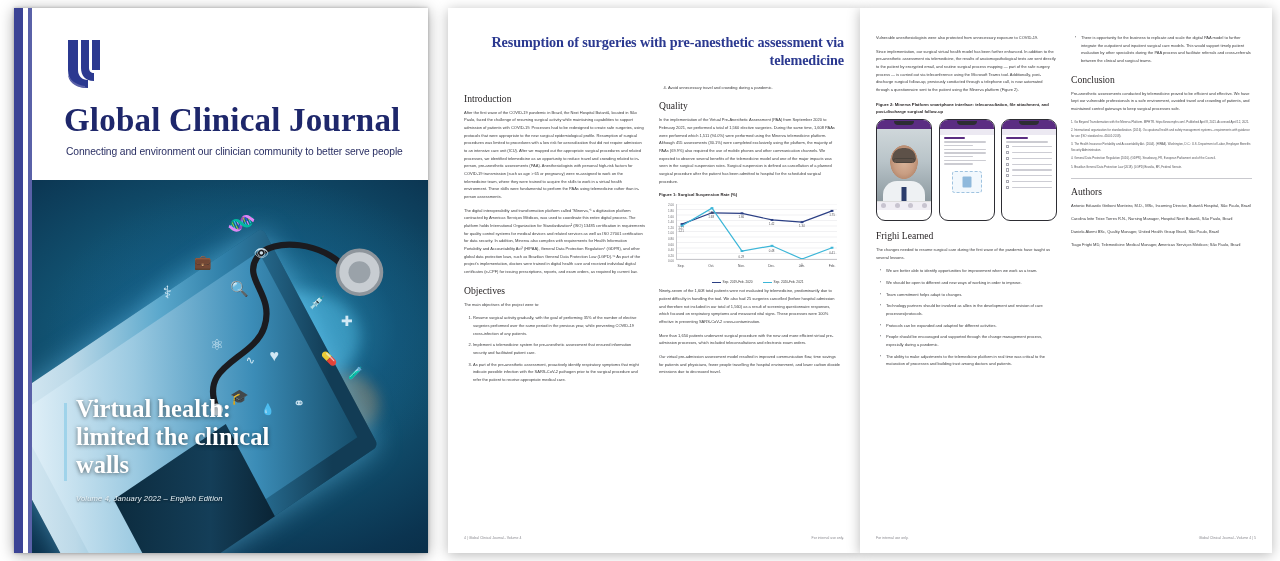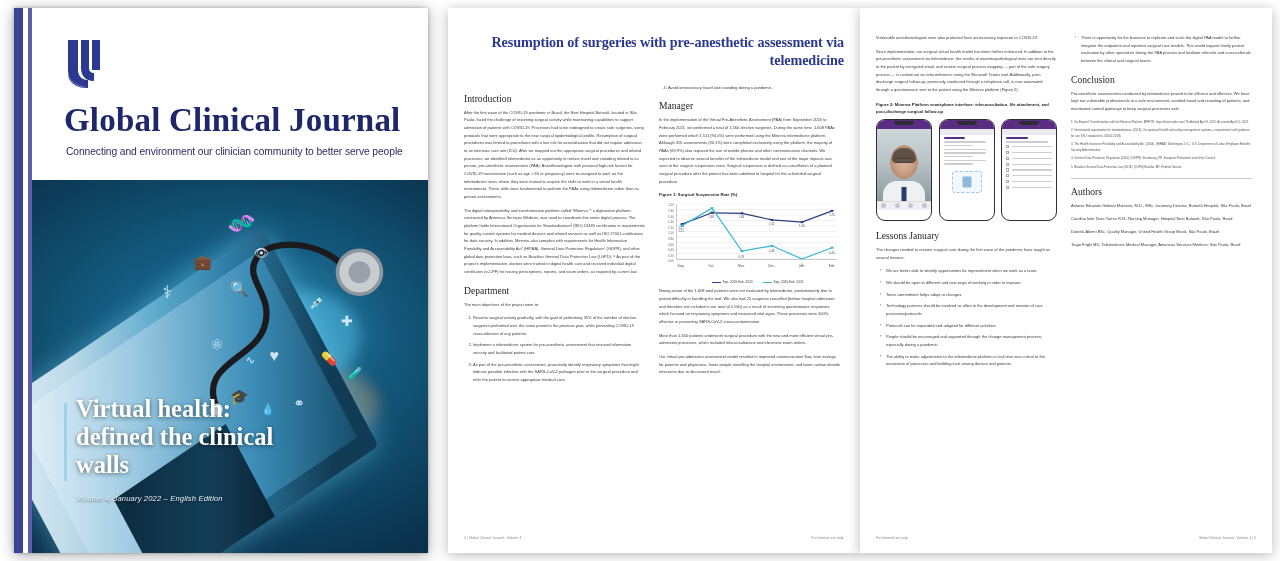--- a/index.html
+++ b/index.html
@@ -276,54 +276,54 @@
       <div class="medicon" style="left:45%; top:42%; font-size:15px;">⚛</div>
       <div class="medicon" style="left:60%; top:45%; font-size:16px;">♥</div>
       <div class="medicon" style="left:54%; top:47%; font-size:11px;">∿</div>
       <div class="medicon" style="left:73%; top:46%; font-size:13px;">💊</div>
       <div class="medicon" style="left:80%; top:50%; font-size:12px;">🧪</div>
       <div class="medicon" style="left:50%; top:56%; font-size:15px;">🎓</div>
       <div class="medicon" style="left:66%; top:58%; font-size:14px;">⚭</div>
       <div class="medicon" style="left:58%; top:60%; font-size:11px;">💧</div>
 
       <div id="cover-headline-bar"></div>
-      <div id="cover-headline">Virtual health: defined the clinical walls</div>
+      <div id="cover-headline">Virtual health: limited the clinical walls</div>
       <div id="cover-volume">Volume 4, January 2022 – English Edition</div>
     </div>
   </div>
 </div>
 
 <div id="spread">
 
   <div class="page" id="page-left">
     <div class="pg-inner">
       <h1 class="art-title">Resumption of surgeries with pre-anesthetic assessment via telemedicine</h1>
 
       <div class="cols">
 
         <div class="col">
           <h2 class="sec">Introduction</h2>
           <p class="body">After the first wave of the COVID-19 pandemic in Brazil, the Next Hospital Butantã, located in São Paulo, faced the challenge of resuming surgical activity while maintaining capabilities to support admission of patients with COVID-19. Processes had to be redesigned to create safe surgeries, using protocols that were appropriate to the new surgical epidemiological profile. Resumption of surgical procedures was limited to procedures with a low risk for aerosolization that did not require admission to an intensive care unit (ICU). After we mapped out the appropriate surgical procedures and related processes, we identified telemedicine as an opportunity to reduce travel and crowding related to in-person, pre-anesthetic assessments (PAA). Anesthesiologists with personal high-risk factors for COVID-19 transmission (such as age &gt; 65 or pregnancy) were re-assigned to work on the telemedicine team, where they were trained to acquire the skills to work in a virtual health environment. These skills were fundamental to perform the PAAs using telemedicine rather than in-person assessments.</p>
           <p class="body">The digital interoperability and transformation platform called “Minerva,”¹ a digitization platform contracted by Americas Serviços Médicos, was used to coordinate this entire digital process. The platform holds International Organization for Standardization² (ISO) 13485 certification in requirements for quality control systems for medical devices and related services as well as ISO 27001 certification for data security. In addition, Minerva also complies with requirements for Health Information Portability and Accountability Act³ (HIPAA), General Data Protection Regulation⁴ (GDPR), and other global data protection laws, such as Brazilian General Data Protection Law (LGPD).⁴⁵ As part of the project's implementation, doctors were trained in digital health care and received individual digital certificates (e-CPF) for issuing prescriptions, reports, and exam orders, as required by current law.</p>
 
-          <h2 class="sec">Department</h2>
+          <h2 class="sec">Objectives</h2>
           <p class="body">The main objectives of the project were to:</p>
           <ol class="body-list">
             <li>Resume surgical activity gradually, with the goal of performing 35% of the number of elective surgeries performed over the same period in the previous year, while preventing COVID-19 cross-infection of any patients.</li>
             <li>Implement a telemedicine system for pre-anesthetic assessment that ensured information security and facilitated patient care.</li>
             <li>As part of the pre-anesthetic assessment, proactively identify respiratory symptoms that might indicate possible infection with the SARS-CoV-2 pathogen prior to the surgical procedure and refer the patient to receive appropriate medical care.</li>
           </ol>
         </div>
 
         <div class="col">
           <ol class="body-list" start="4" style="margin-top:0">
             <li>Avoid unnecessary travel and crowding during a pandemic.</li>
           </ol>
 
-          <h2 class="sec">Manager</h2>
+          <h2 class="sec">Quality</h2>
           <p class="body">In the implementation of the Virtual Pre-Anesthetic Assessment (PAA) from September 2020 to February 2021, we performed a total of 1,560 elective surgeries. During the same time, 1,608 PAAs were performed which 1,511 (94.0%) were performed using the Minerva telemedicine platform. Although 455 assessments (30.1%) were completed exclusively using the platform, the majority of PAAs (69.9%) also required the use of mobile phones and other communication channels. We expected to observe several benefits of the telemedicine model and one of the major impacts was seen in the surgical suspension rates. Surgical suspension is defined as cancellation of a planned surgical procedure after the patient has been admitted to hospital for the scheduled surgical procedure.</p>
 
           <div class="figure-box">
             <p class="fig-cap">Figure 1: Surgical Suspension Rate (%)</p>
             <div class="chart" id="chart1">
               <div class="chart-plot" id="chart-plot">
                 <svg id="chart-svg" width="100%" height="100%" viewBox="0 0 161 56" preserveAspectRatio="none">
                     <line x1="0" x2="161" y1="56" y2="56" stroke="#e3e3e7" stroke-width="0.5" vector-effect="non-scaling-stroke"></line>
                     <line x1="0" x2="161" y1="50.4" y2="50.4" stroke="#e3e3e7" stroke-width="0.5" vector-effect="non-scaling-stroke"></line>
                     <line x1="0" x2="161" y1="44.8" y2="44.8" stroke="#e3e3e7" stroke-width="0.5" vector-effect="non-scaling-stroke"></line>
@@ -482,21 +482,21 @@
                   <b></b>
                   <span></span>
                 </div>
               <div class="p-check">
                   <b></b>
                   <span></span>
                 </div>
             </div>
           </div>
 
-          <h2 class="sec">Lessons January</h2>
+          <h2 class="sec">Frighi Learned</h2>
           <p class="body">The changes needed to resume surgical care during the first wave of the pandemic have taught us several lessons.</p>
           <ul class="body-list">
             <li>We are better able to identify opportunities for improvement when we work as a team.</li>
             <li>We should be open to different and new ways of working in order to improve.</li>
             <li>Team commitment helps adapt to changes.</li>
             <li>Technology partners should be involved as allies in the development and revision of care processes/protocols.</li>
             <li>Protocols can be expanded and adapted for different activities.</li>
             <li>People should be encouraged and supported through the change management process, especially during a pandemic.</li>
             <li>The ability to make adjustments to the telemedicine platform in real time was critical to the maturation of processes and building trust among doctors and patients.</li>
           </ul>

